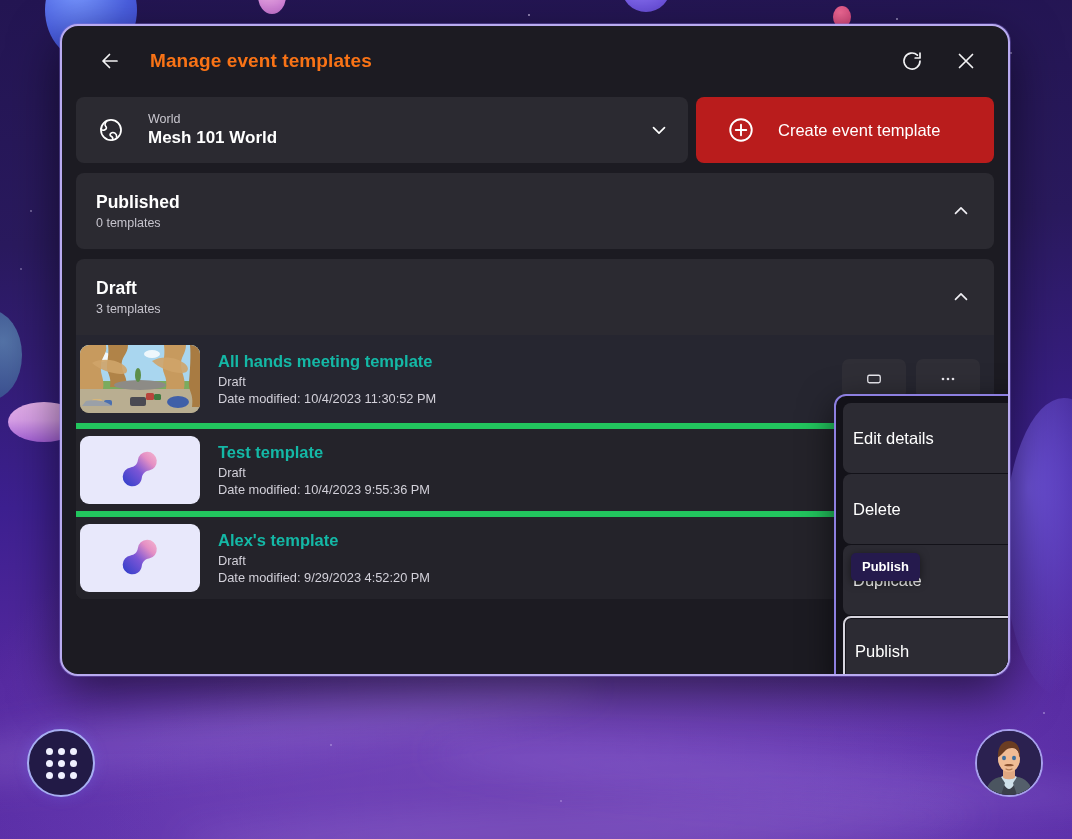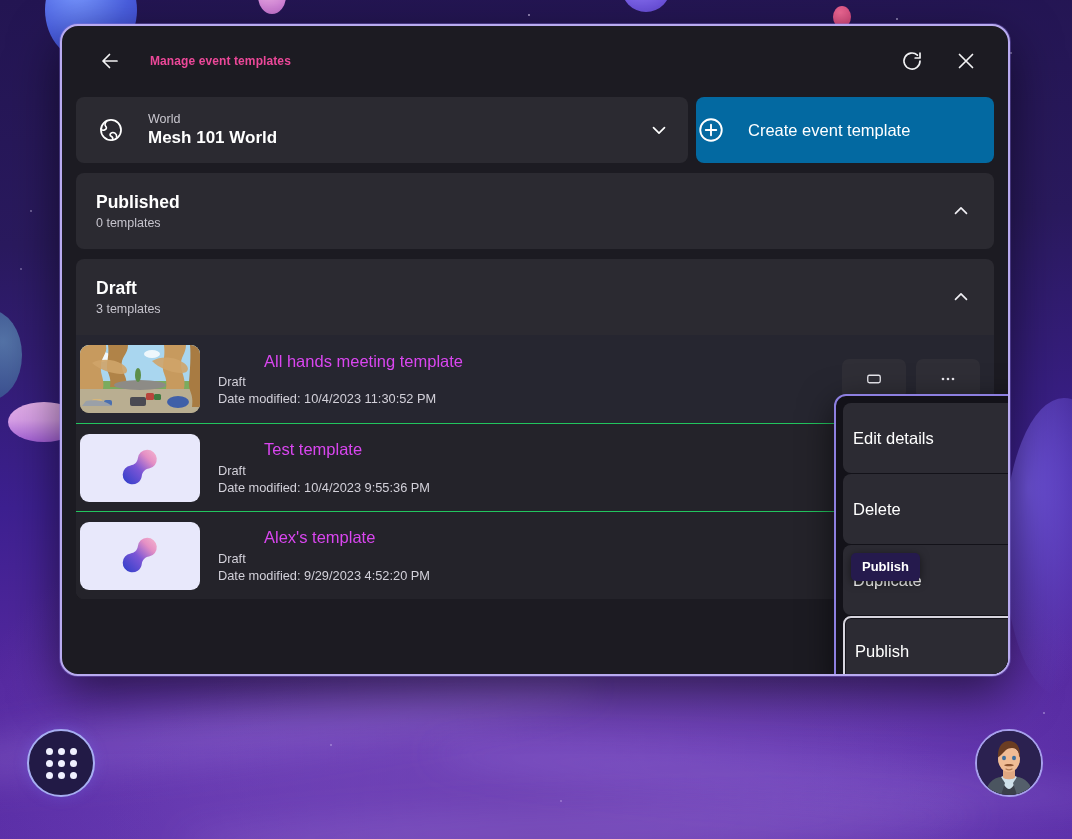--- a/index.html
+++ b/index.html
@@ -46,21 +46,21 @@
   }
   .hdr-icon-btn {
     width: 40px; height: 40px;
     display: flex; align-items: center; justify-content: center;
     border: none; background: transparent;
     color: #f2f2f4;
     border-radius: 6px;
     cursor: pointer;
   }
   #panel-title {
-    font-size: 12px; font-weight: 600; color: #ec4899;
+    font-size: 19px; font-weight: 600; color: #f97316;
     margin-left: 20px; letter-spacing: .1px;
   }
   #hdr-right { margin-left: auto; display: flex; gap: 14px; }
 
   
   #toolbar-row {
     display: flex; gap: 8px;
     padding: 0 14px;
     margin-top: 1px;
   }
@@ -77,23 +77,24 @@
     text-align: left;
   }
   .globe-wrap { width: 30px; display: flex; align-items: center; justify-content: center; }
   #world-text { margin-left: 22px; line-height: 1.15; }
   #world-label-small { font-size: 12.5px; color: #c9c7cf; display: block; margin-bottom: 2px; }
   #world-name { font-size: 17px; font-weight: 600; color: #fff; display: block; }
   #world-chevron { margin-left: auto; display: flex; align-items: center; }
 
   #create-btn {
     width: 298px; height: 66px;
-    background: #0369a1;
+    background: #b91c1c;
     border: none; border-radius: 8px;
     display: flex; align-items: center;
+    padding-left: 30px;
     cursor: pointer;
     color: #fff;
   }
   #create-label { font-size: 16.5px; font-weight: 400; margin-left: 22px; }
 
   
   .section-card {
     margin: 10px 14px 0 14px;
     background: #2b2a31;
     border-radius: 8px;
@@ -111,35 +112,35 @@
   .section-caret { margin-left: auto; display: flex; align-items: center; color: #f0eff4; }
 
   #draft-card { background: #2b2a31; padding-bottom: 0; overflow: hidden; }
   #draft-list { background: #24232a; }
 
   
   .tpl-row {
     display: flex; align-items: center;
     height: 88px;
     padding: 0 14px 0 4px;
-    border-top: 1px solid #22c55e;
+    border-top: 6px solid #22c55e;
     position: relative;
     cursor: pointer;
   }
   .tpl-row.first { border-top: none; background: #262630; }
   .tpl-thumb {
     width: 120px; height: 68px;
     border-radius: 9px;
     margin-left: 0;
     overflow: hidden;
     flex: none;
     position: relative;
   }
   .tpl-meta { margin-left: 18px; line-height: 1.25; }
-  .tpl-name { font-size: 16.5px; font-weight: 400; color: #d946ef; display: block; margin-left: 46px; }
+  .tpl-name { font-size: 16.5px; font-weight: 700; color: #14b8a6; display: block; }
   .tpl-status { font-size: 12.8px; color: #d2d0d9; display: block; margin-top: 3px; }
   .tpl-date { font-size: 12.8px; color: #d2d0d9; display: block; margin-top: 1px; }
   .tpl-actions { margin-left: auto; display: flex; gap: 10px; }
   .tpl-act-btn {
     width: 64px; height: 40px;
     background: #2f2e36; border: none; border-radius: 7px;
     display: flex; align-items: center; justify-content: center;
     cursor: pointer; color: #e9e8ee;
   }
 

